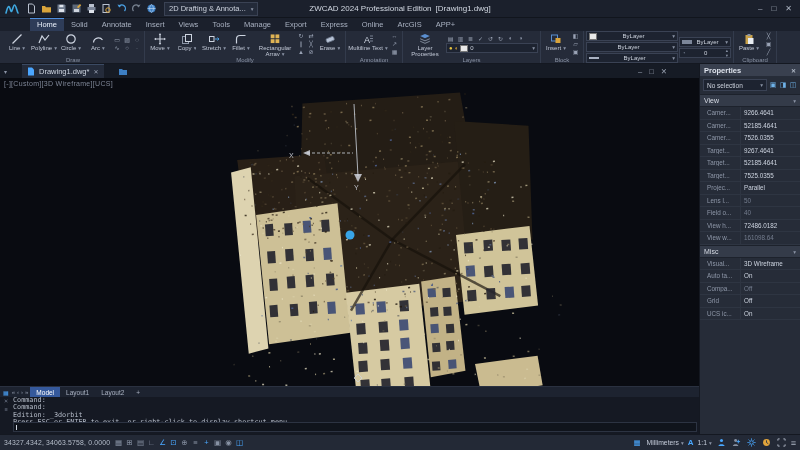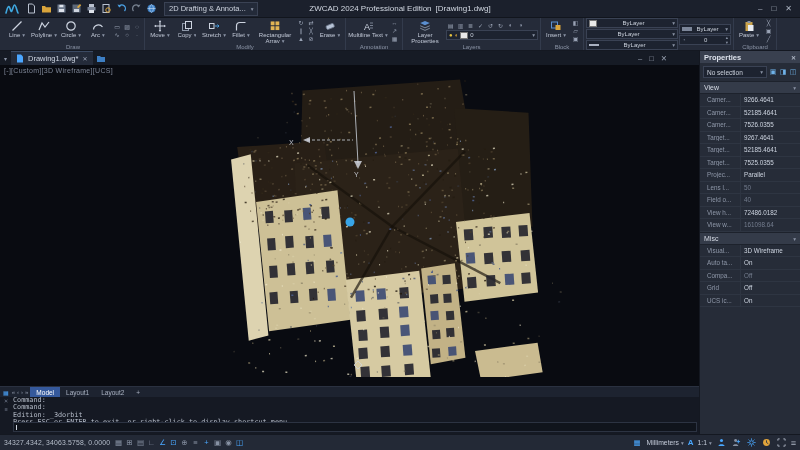--- a/index.html
+++ b/index.html
@@ -40,21 +40,21 @@
   .pdd{display:flex;align-items:center;gap:2px;background:#1d2330;border:1px solid #3a4254;height:8px;font-size:6px;color:#ccd2dd;padding:0 2px;}
   .pdd .grow{flex:1;text-align:center}
   .swatch{width:6px;height:5px;background:#e9e9e9;border:1px solid #777;flex:0 0 6px}
   .lnw{width:10px;height:2px;background:#aab2c2;flex:0 0 10px}
   .pcol{display:flex;flex-direction:column;gap:1px;justify-content:center}
   .w86{width:86px}.w46{width:46px}
   .dl::after{content:"◢";font-size:5px;color:#8a93a5;margin-left:3px}
   
   .mid{flex:1;display:flex;min-height:0}
   .leftcol{width:700px;display:flex;flex-direction:column;min-width:0}
-  .doctabs{height:14px;background:#161b25;display:flex;align-items:flex-end;gap:2px;padding-left:2px;flex:0 0 14px;}
+  .doctabs{height:14px;background:#161b25;display:flex;align-items:flex-end;gap:13px;padding-left:2px;flex:0 0 14px;}
   .tablist{font-size:6px;color:#8a93a5;align-self:center;padding:0 2px}
   .dtab{height:13px;background:#242b3a;border-top:1px solid #3b4a63;display:flex;align-items:center;gap:4px;padding:0 5px;font-size:7.5px;color:#cdd4e0;}
   .dtab .x::before{font-size:6px;color:#9aa3b5}
   .newtab{align-self:center;width:13px;height:11px;display:flex;align-items:center;justify-content:center}
   .vpwin{margin-left:auto;display:flex;gap:7px;color:#9aa2b2;font-size:7.5px;padding-right:32px;align-self:center}
   .viewport{flex:1;position:relative;background:#090b11;overflow:hidden}
   .vplabel{position:absolute;top:2px;left:4px;font-size:7px;color:#7e8697;z-index:3;letter-spacing:.3px}
   #cloud{position:absolute;left:0;top:0;width:700px;height:312px}
   
   .cmd{flex:0 0 47px;background:#151923;border-top:1px solid #2a3140;display:flex;flex-direction:column}
@@ -168,20 +168,35 @@
       <span>ZWCAD 2024 Professional Edition</span>
       <span>[Drawing1.dwg]</span>
     </div>
     <div class="winctl">
       <span>–</span>
       <span>□</span>
       <span class="x"></span>
     </div>
   </header>
 
+  <nav class="rtabs">
+
+  <span class="rtab on">Home</span>
+      <span class="rtab">Solid</span>
+      <span class="rtab">Annotate</span>
+      <span class="rtab">Insert</span>
+      <span class="rtab">Views</span>
+      <span class="rtab">Tools</span>
+      <span class="rtab">Manage</span>
+      <span class="rtab">Export</span>
+      <span class="rtab">Express</span>
+      <span class="rtab">Online</span>
+      <span class="rtab">ArcGIS</span>
+      <span class="rtab">APP+</span>
+    </nav>
 
   <div class="ribbon">
     <div class="rgroup">
       <div class="rcontent">
         <div class="bigbtn">
             <svg viewBox="0 0 12 12">
               <path d="M1.5,10.5 L10.5,1.5" stroke="#cdd4e0" stroke-width="1.2"></path>
             </svg>
             <span class="cap drop">Line</span>
           </div>

